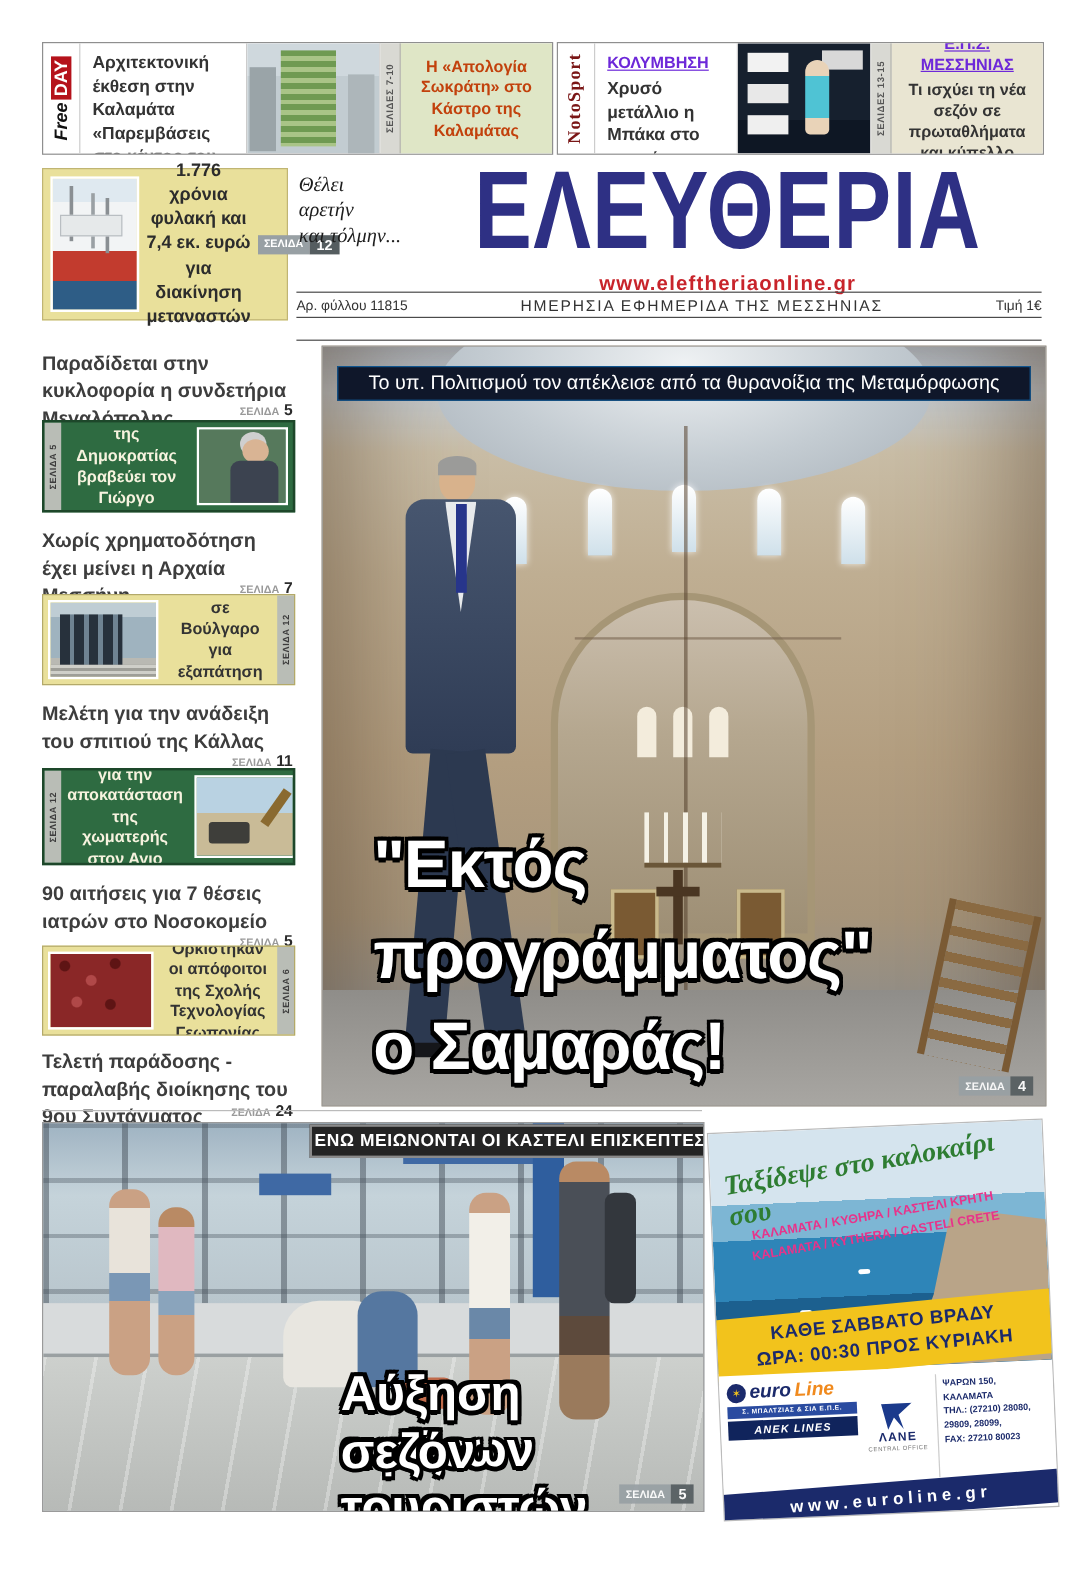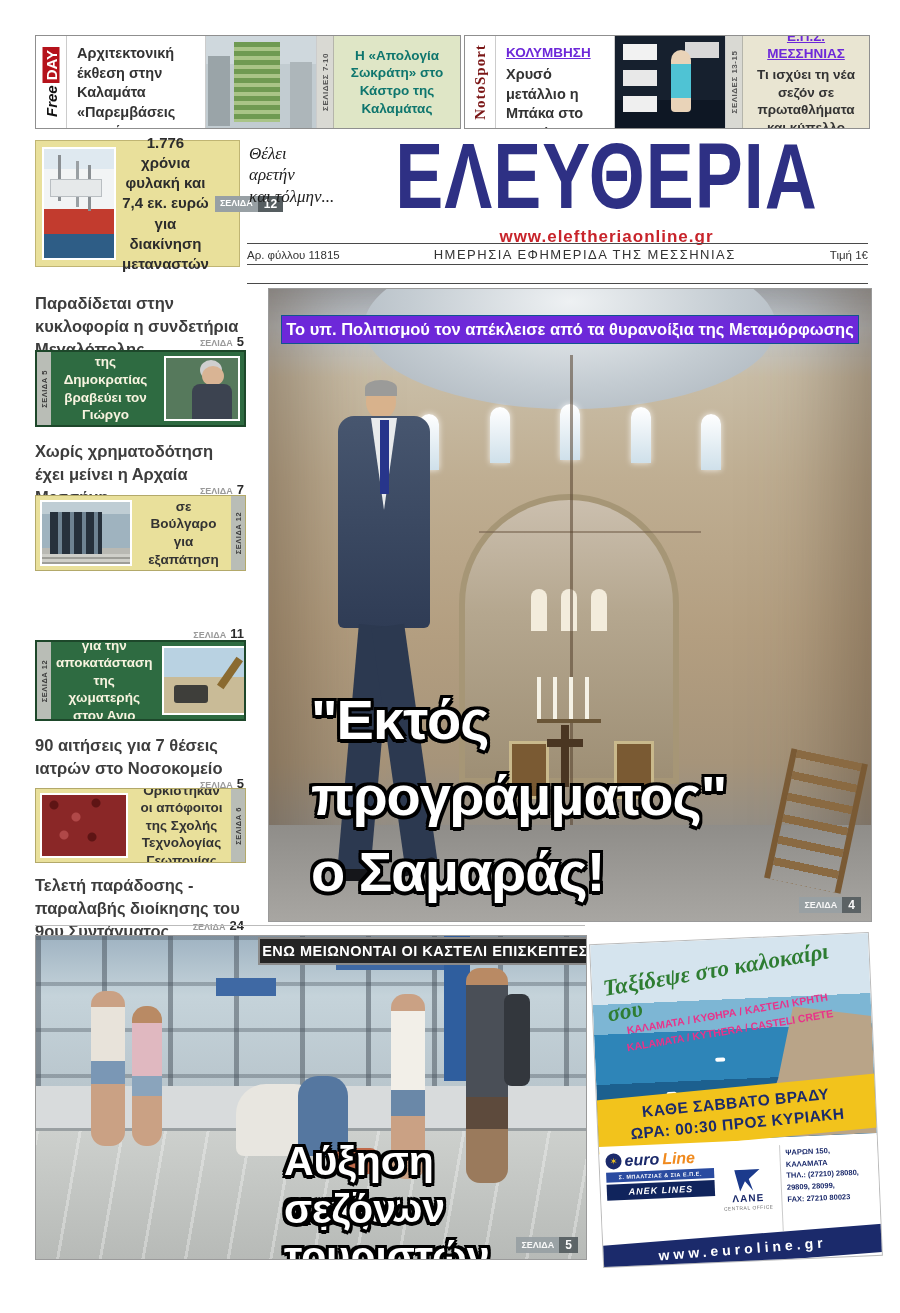--- a/index.html
+++ b/index.html
@@ -28,21 +28,21 @@
   .free{font-weight:900;font-style:italic;font-size:15px;color:#111;}
   .day{background:#b5121b;color:#fff;font-weight:900;font-size:15px;padding:0 3px;}
   .noto{font-family:"Liberation Serif",serif;font-weight:bold;font-size:15px;color:#7a1616;letter-spacing:1px;}
   .tb-text{flex:1;padding:8px 8px 6px 10px;font-weight:bold;font-size:14.5px;line-height:1.35;color:#333;}
   .tb-kicker{font-weight:bold;font-size:13.5px;text-decoration:underline;color:#6d28d9;margin-bottom:3px;}
   .tb-img{flex:0 0 110px;position:relative;overflow:hidden;border-left:1px solid #ccc;border-right:1px solid #ccc;}
   .vstrip{flex:0 0 16px;position:relative;background:#d9d9d3;border-right:1px solid #b5b5ab;}
   .vstrip .rot{font-size:8px;font-weight:bold;color:#555;letter-spacing:.5px;}
   .tb-end{flex:0 0 114px;display:flex;flex-direction:column;justify-content:center;
           text-align:center;font-weight:bold;font-size:13.5px;line-height:1.3;padding:4px 6px;}
-  #tb-left .tb-end{background:#dfe6c6;color:#0f766e;}
+  #tb-left .tb-end{background:#dfe6c6;color:#c2410c;}
   #tb-right .tb-end{background:#e9e5d2;color:#333;}
   .tb-end .tb-kicker{align-self:center;}
 
   
   .art-building{position:absolute;inset:0;background:linear-gradient(180deg,#cfd8dd 0 30%,#c2ccd1 30% 100%);}
   .art-building::before{content:"";position:absolute;left:28px;top:6px;width:46px;height:80px;
       background:repeating-linear-gradient(180deg,#6f9a52 0 5px,#a9c487 5px 9px);}
   .art-building::after{content:"";position:absolute;left:2px;top:20px;width:22px;height:70px;
       background:#9aa4a8;box-shadow:82px 6px 0 #adb6ba;}
   .art-swimmer{position:absolute;inset:0;background:linear-gradient(180deg,#16202e 0 70%,#0e1724 70% 100%);}
@@ -149,22 +149,22 @@
   .man-torso::before{content:"";position:absolute;left:33px;top:2px;width:26px;height:92px;
       background:#e8eaec;clip-path:polygon(0 0,100% 0,50% 100%);}
   .man-torso::after{content:"";position:absolute;left:42px;top:4px;width:9px;height:74px;background:#27358b;}
   .man-leg{position:absolute;width:33px;background:#2c3950;}
   .man-leg.l1{left:24px;top:248px;height:248px;transform:rotate(5deg);}
   .man-leg.l2{left:64px;top:248px;height:240px;transform:rotate(-8deg);}
   .man-shoe{position:absolute;width:40px;height:12px;border-radius:6px;background:#15161a;}
   .man-shoe.s1{left:14px;top:492px;}
   .man-shoe.s2{left:74px;top:484px;transform:rotate(-14deg);}
 
-  #story-kicker{position:absolute;left:12px;right:12px;top:26px;background:#6d28d9;border:1px solid #10558f;
-      color:#fff;font-weight:bold;font-size:16.5px;text-align:center;padding:4px 2px;}
+  #story-kicker{position:absolute;left:12px;right:12px;top:16px;background:#0f172a;border:1px solid #10558f;
+      color:#fff;font-weight:normal;font-size:16.5px;text-align:center;padding:4px 2px;}
   .story-line{position:absolute;left:42px;font-size:56px;letter-spacing:-1px;}
   #story-badge{position:absolute;right:10px;bottom:8px;opacity:.92;}
 
   
   #bottom-left{left:35px;top:935px;width:550px;height:323px;border:1px solid #9a9a9a;overflow:hidden;background:#c4c9cc;}
   .ap-glass{position:absolute;left:0;right:0;top:0;height:150px;
       background:linear-gradient(180deg,#9fb3c2 0,#c5d3da 40%,#b9c6cd 100%);}
   .ap-glass::before{content:"";position:absolute;inset:0;
       background:repeating-linear-gradient(90deg,rgba(70,80,90,.5) 0 5px,transparent 5px 66px),
                  repeating-linear-gradient(180deg,rgba(70,80,90,.35) 0 4px,transparent 4px 46px);}
@@ -314,20 +314,21 @@
     <div class="sb-box sb-yellow" style="top:207px;height:76px">
       <div class="bx-img" style="flex-basis:88px">
           <div class="art-court"></div>
         </div>
       <div class="bx-text">4,5 χρόνια σε Βούλγαρο για εξαπάτηση ηλικιωμένης</div>
       <div class="vstrip">
           <span class="rot">ΣΕΛΙΔΑ 12</span>
         </div>
     </div>
 
+    <div class="sb-head" style="top:296px">Μελέτη για την ανάδειξη του σπιτιού της Κάλλας</div>
     <div class="sref" style="top:338px">
       <span class="sref-lbl">ΣΕΛΙΔΑ</span>
       <span class="sref-num">11</span>
     </div>
 
     <div class="sb-box sb-green" style="top:352px;height:81px">
       <div class="vstrip">
           <span class="rot">ΣΕΛΙΔΑ 12</span>
         </div>
       <div class="bx-text">Ερωτηματικά για την αποκατάσταση της χωματερής στον Αγιο Νικόλαο</div>

